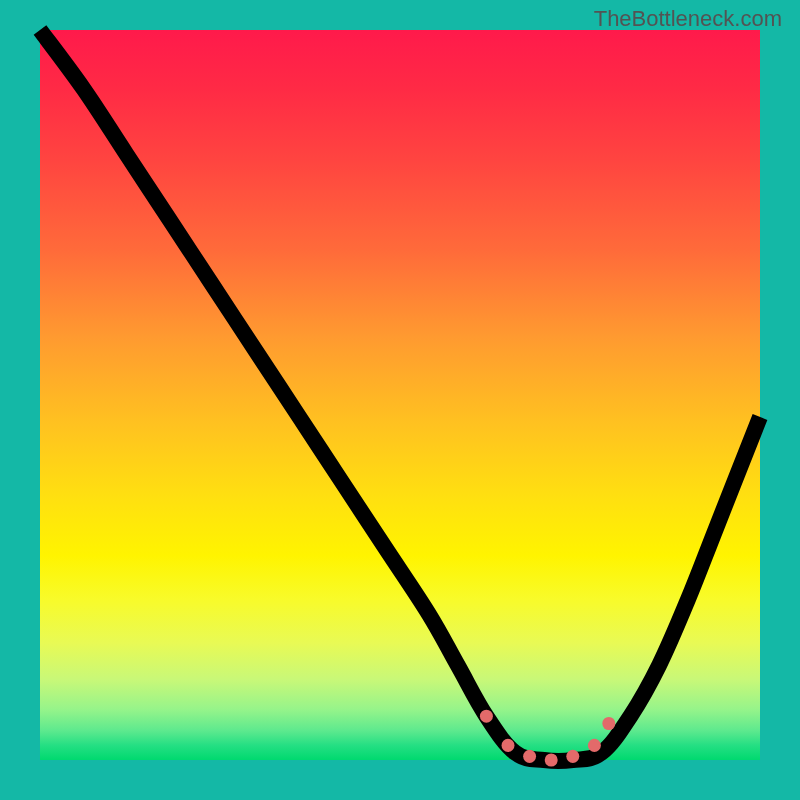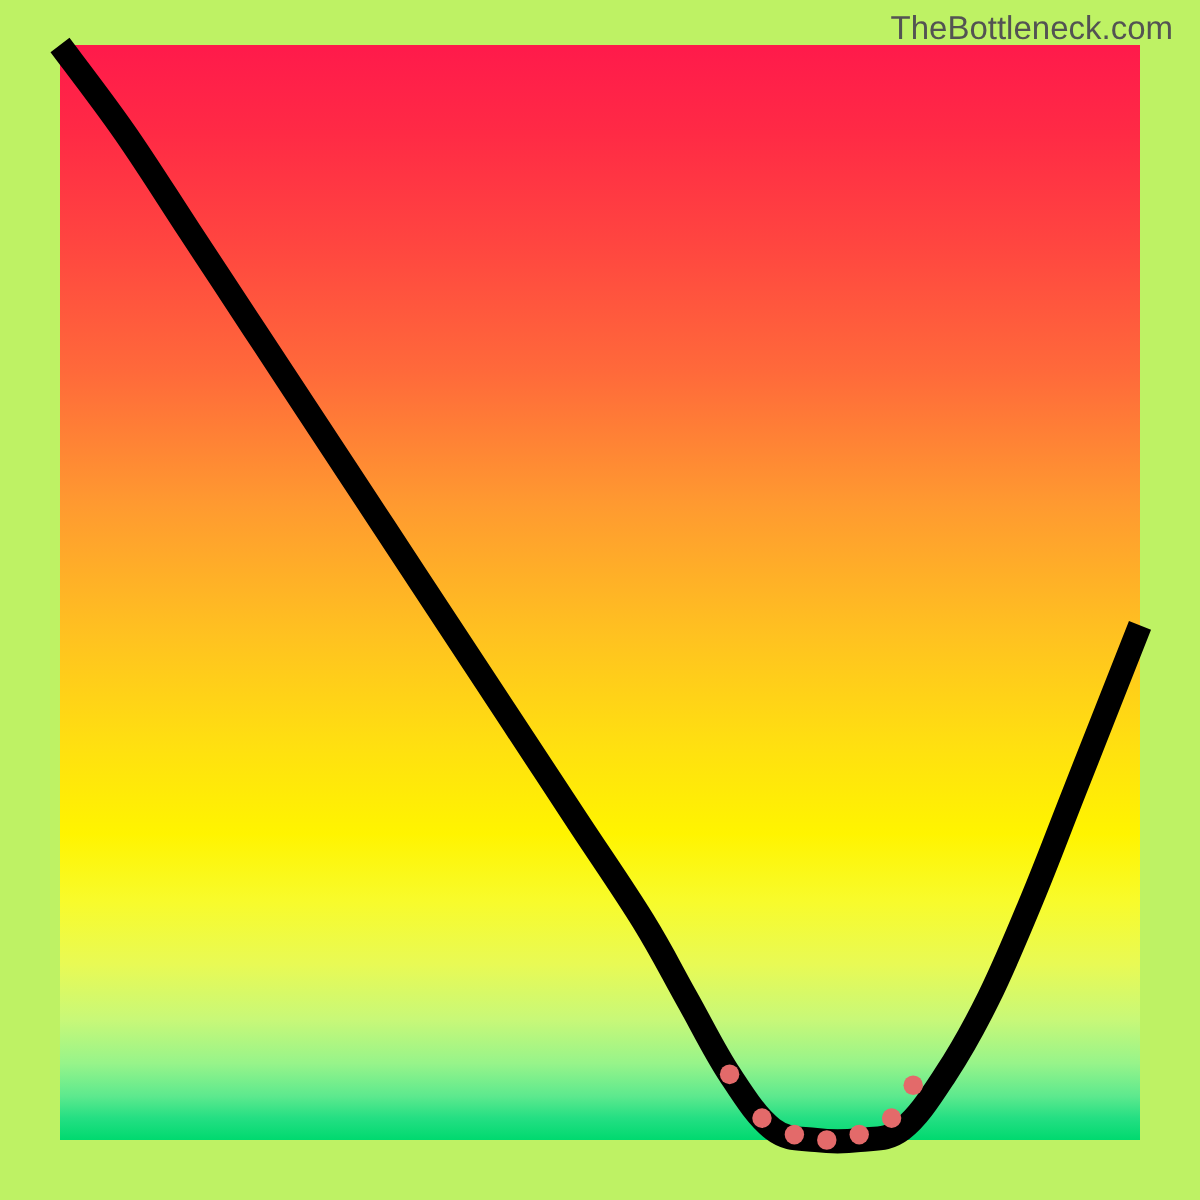--- a/index.html
+++ b/index.html
@@ -1,21 +1,21 @@
 <!DOCTYPE html>
 <html><head>
 <meta charset="utf-8">
 <style>
   * { margin: 0; padding: 0; box-sizing: border-box; }
   html, body { width: 800px; height: 800px; overflow: hidden; background: #000; }
   .container {
     position: relative;
     width: 800px;
     height: 800px;
-    background: #bef264;
+    background: #14b8a6;
   }
   .watermark {
     position: absolute;
     top: 6px;
     right: 18px;
     font-family: Arial, sans-serif;
     font-size: 22px;
     color: #535353;
     z-index: 10;
   }

